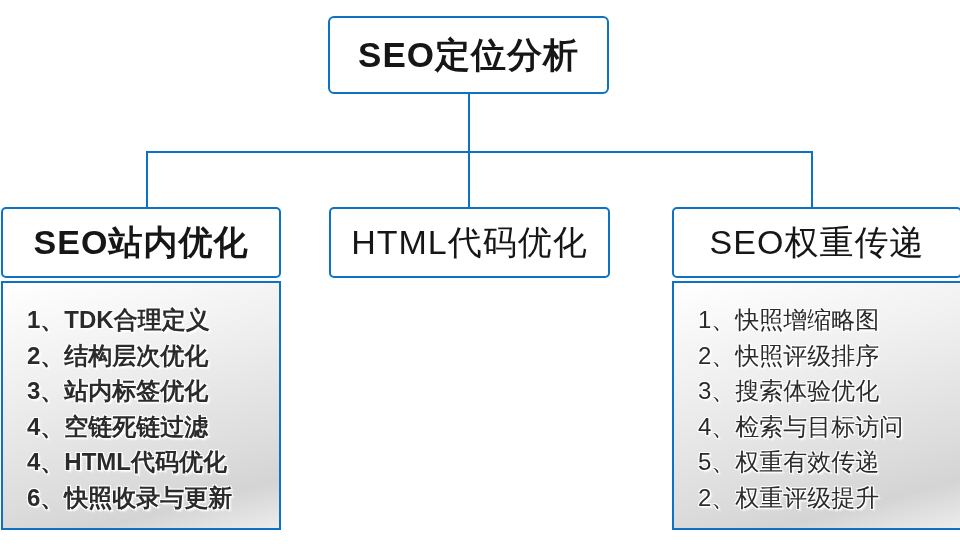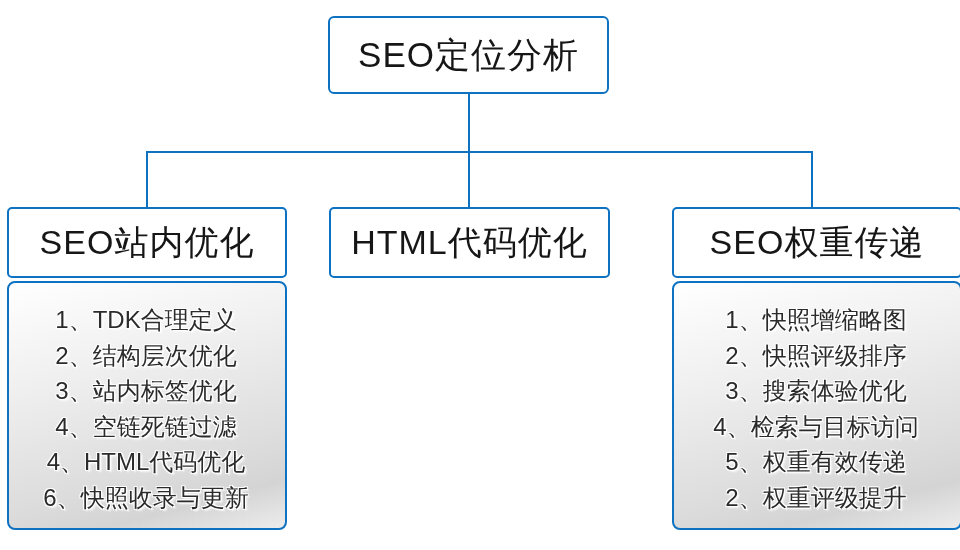--- a/index.html
+++ b/index.html
@@ -20,20 +20,21 @@
     background: #ffffff;
     border: 2px solid #0e72c2;
     border-radius: 6px;
     display: flex; align-items: center; justify-content: center;
   }
   .root-box .node-title {
     font-size: 35px;
     color: #161616;
     letter-spacing: 1px;
     white-space: nowrap;
+    font-weight: bold;
   }
   
   .conn { position: absolute; background: #0e72c2; }
   .conn.v { width: 2px; }
   .conn.h { height: 2px; }
   
   .branch-header {
     position: absolute;
     top: 207px; height: 71px;
     background: #ffffff;
@@ -44,35 +45,34 @@
   .branch-header .node-title {
     font-size: 34px;
     color: #161616;
     letter-spacing: 1px;
     white-space: nowrap;
   }
   .branch-list {
     position: absolute;
     top: 281px; height: 249px;
     border: 2px solid #0e72c2;
-    border-radius: 8px;
+    border-radius: 0;
     background: linear-gradient(165deg, #ffffff 0%, #efefef 35%, #dcdcdc 72%, #d4d4d4 85%, #ececec 100%);
     padding: 19px 26px 0 24px;
-    text-align: center;
   }
   .branch-list .list-item {
     font-size: 24px;
     line-height: 35.5px;
     color: #2b2b2b;
     white-space: nowrap;
     text-shadow: 1px 1px 0 #ffffff, -1px -1px 0 #ffffff,
                  -1px 1px 0 #ffffff, 1px -1px 0 #ffffff,
                  2px 2px 2px rgba(255,255,255,0.85);
   }
-  .col1 { left: 7px;   width: 280px; }
+  .col1 { left: 1px;   width: 280px; font-weight: bold; }
   .col2 { left: 329px; width: 281px; }
   .col3 { left: 672px; width: 290px; }
 </style>
 </head>
 <body>
 
 <div class="canvas">
 
   <div class="root-box">
     <span class="node-title">SEO定位分析</span>

